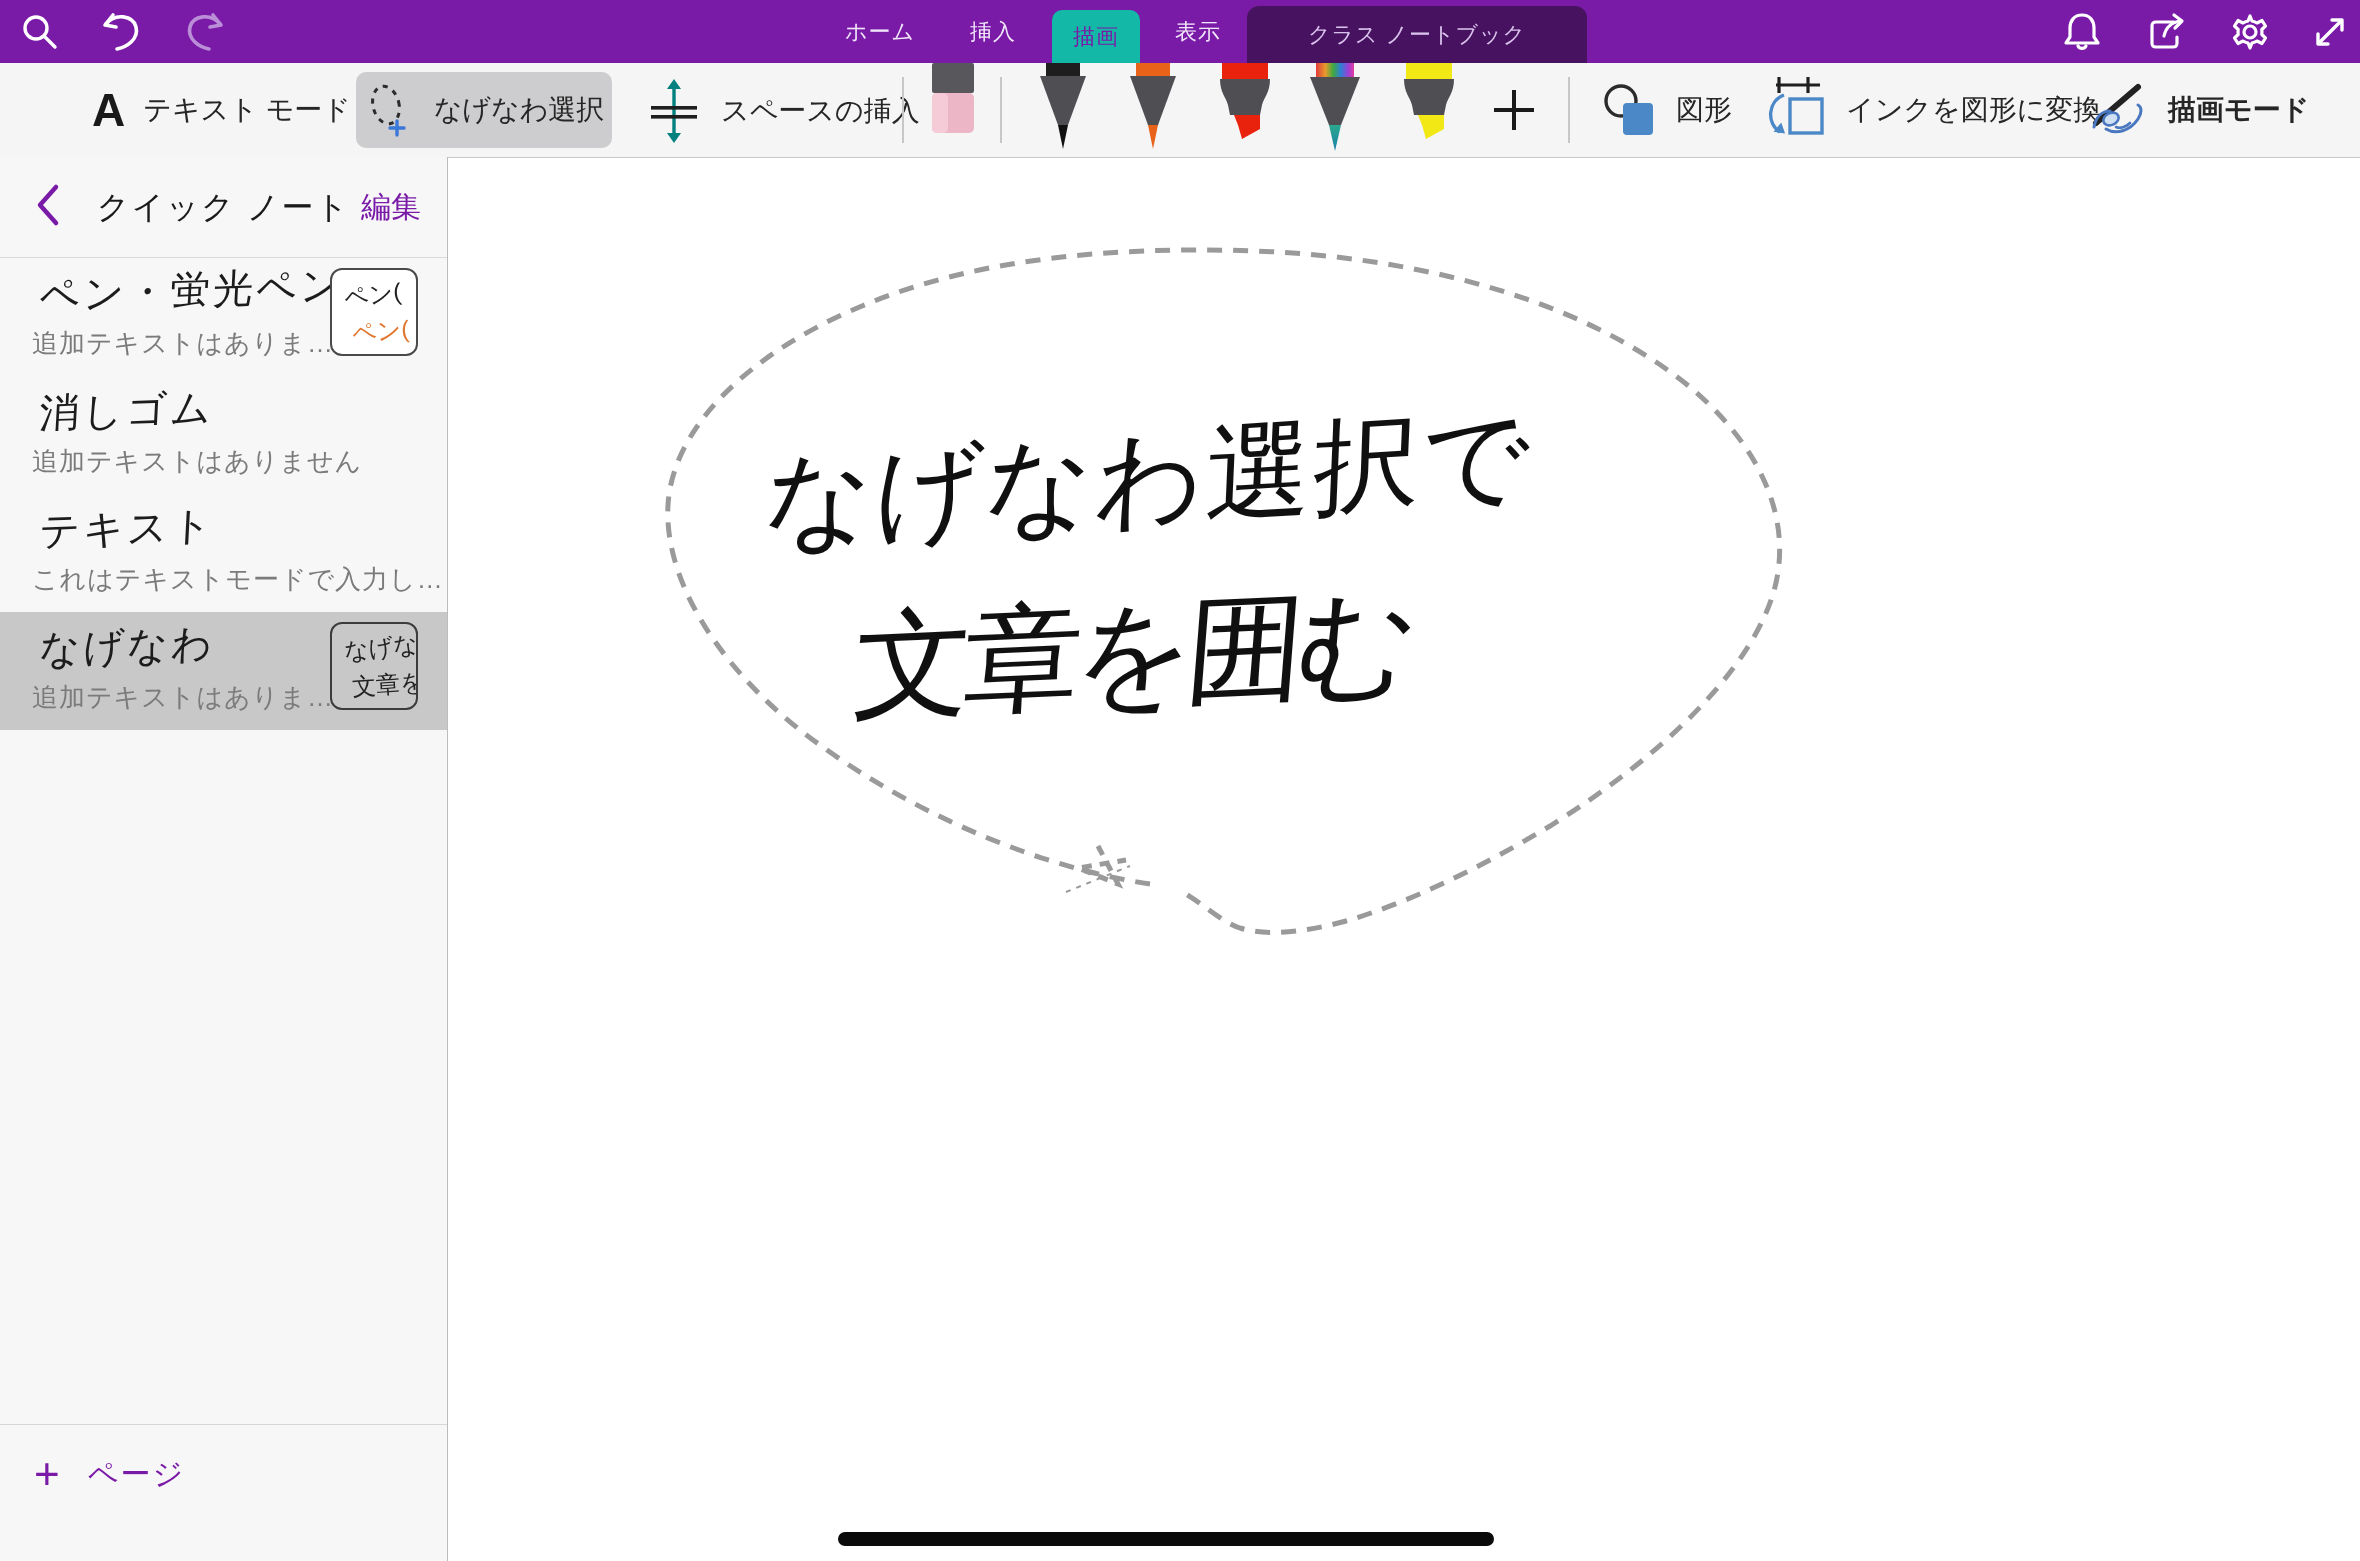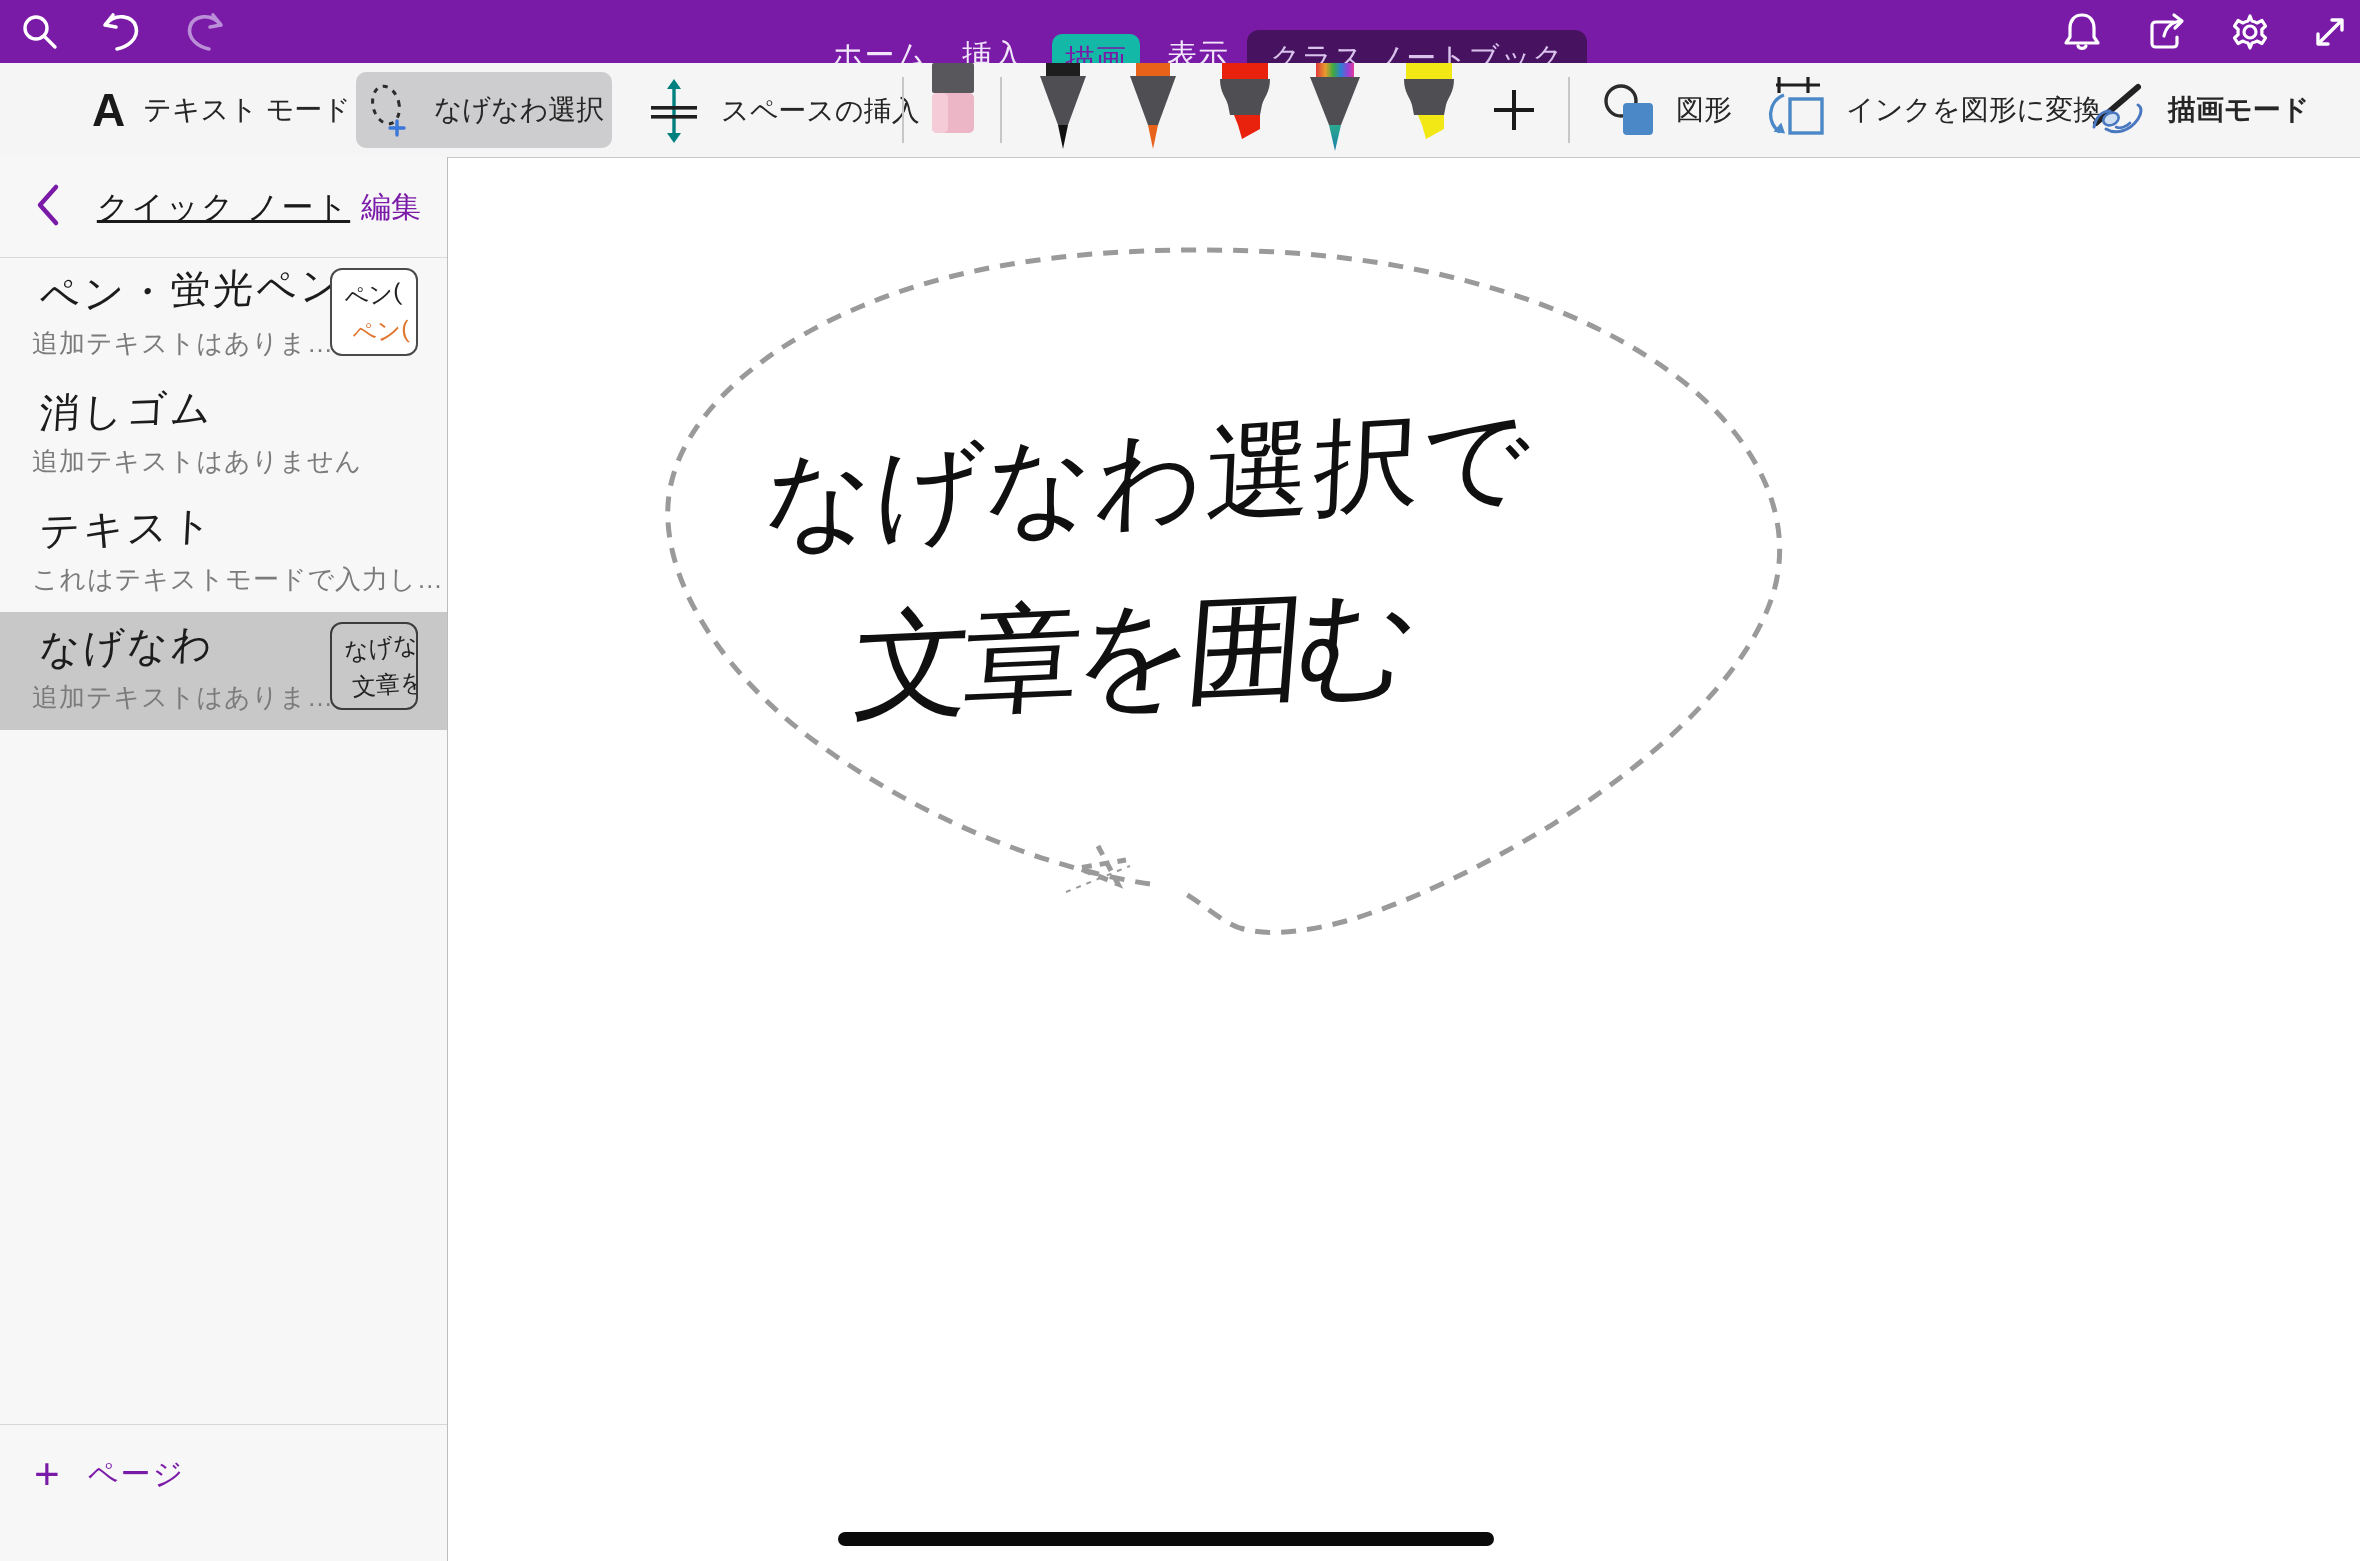--- a/index.html
+++ b/index.html
@@ -6,41 +6,41 @@
   body{
     width:2360px;height:1561px;overflow:hidden;position:relative;
     font-family:"Liberation Sans","DejaVu Sans",sans-serif;
     background:#ffffff;-webkit-font-smoothing:antialiased;
   }
 
   
   .topbar{position:absolute;left:0;top:0;width:2360px;height:63px;background:#7A1BA8;}
   .topbar .icon-btn{position:absolute;top:8px;width:48px;height:48px;display:flex;align-items:center;justify-content:center;}
   .tab{position:absolute;top:0;height:63px;display:flex;align-items:center;justify-content:center;
-       color:#F2E7FA;font-size:30px;letter-spacing:1px;cursor:default;margin-top:24px;}
+       color:#F2E7FA;font-size:22px;letter-spacing:1px;cursor:default;}
   .tab-draw{background:#14b8a6;color:#7A1BA8;border-radius:10px 10px 0 0;top:10px;height:53px;}
   .tab-dark{background:#471361;color:#D9C2EC;border-radius:12px 12px 0 0;top:6px;height:57px;}
 
   
   .ribbon{position:absolute;left:0;top:63px;width:2360px;height:94px;background:#F6F5F6;border-bottom:1px solid #C9C9C9;}
   .rb-item{position:absolute;display:flex;align-items:center;gap:18px;color:#262626;font-size:28px;white-space:nowrap;}
   .rb-label{color:#262626;}
   .vdiv{position:absolute;top:14px;height:66px;width:2px;background:#C8C7C8;}
   .lasso-btn{position:absolute;left:356px;top:9px;width:256px;height:76px;background:#CDCCCE;border-radius:10px;
              display:flex;align-items:center;justify-content:center;gap:22px;font-size:28px;color:#262626;}
   .a-glyph{font-size:46px;font-weight:700;color:#1A1A1A;line-height:1;}
   .pen{position:absolute;top:0;}
   .plus-btn{position:absolute;left:1489px;top:22px;width:50px;height:50px;display:flex;align-items:center;justify-content:center;}
 
   
   .sidebar{position:absolute;left:0;top:157px;width:448px;height:1404px;background:#F8F7F8;border-right:1px solid #BDBCBD;box-sizing:border-box;}
   .sb-header{position:absolute;left:0;top:0;width:100%;height:101px;border-bottom:1px solid #DCDBDC;box-sizing:border-box;}
   .sb-back{position:absolute;left:34px;top:26px;width:44px;height:48px;color:#7A1BA8;font-size:44px;font-weight:700;line-height:48px;}
   .sb-title{position:absolute;left:0;top:0;width:100%;height:101px;display:flex;align-items:center;justify-content:center;
-            font-size:32px;color:#1A1A1A;letter-spacing:2px;text-decoration:underline;}
+            font-size:32px;color:#1A1A1A;letter-spacing:2px;}
   .sb-edit{position:absolute;right:26px;top:0;height:101px;display:flex;align-items:center;font-size:30px;color:#7A1BA8;}
   .sb-list{position:absolute;left:0;top:101px;width:100%;}
   .sb-item{position:relative;width:100%;height:118px;box-sizing:border-box;}
   .sb-item.selected{background:#C9C8C9;}
   .sb-item-title{position:absolute;left:38px;top:10px;font-size:40px;color:#1C1C1C;
                  transform:rotate(-2deg) skewX(-5deg);transform-origin:left bottom;letter-spacing:3px;}
   .sb-item-sub{position:absolute;left:32px;top:68px;font-size:26px;color:#7B7B7B;letter-spacing:1px;}
   .thumb{position:absolute;right:29px;top:10px;width:88px;height:88px;border:2.5px solid #4A4A4A;border-radius:12px;
          box-sizing:border-box;overflow:hidden;background:transparent;}
   .thumb .tl{position:relative;font-size:24px;white-space:nowrap;line-height:1.3;}

